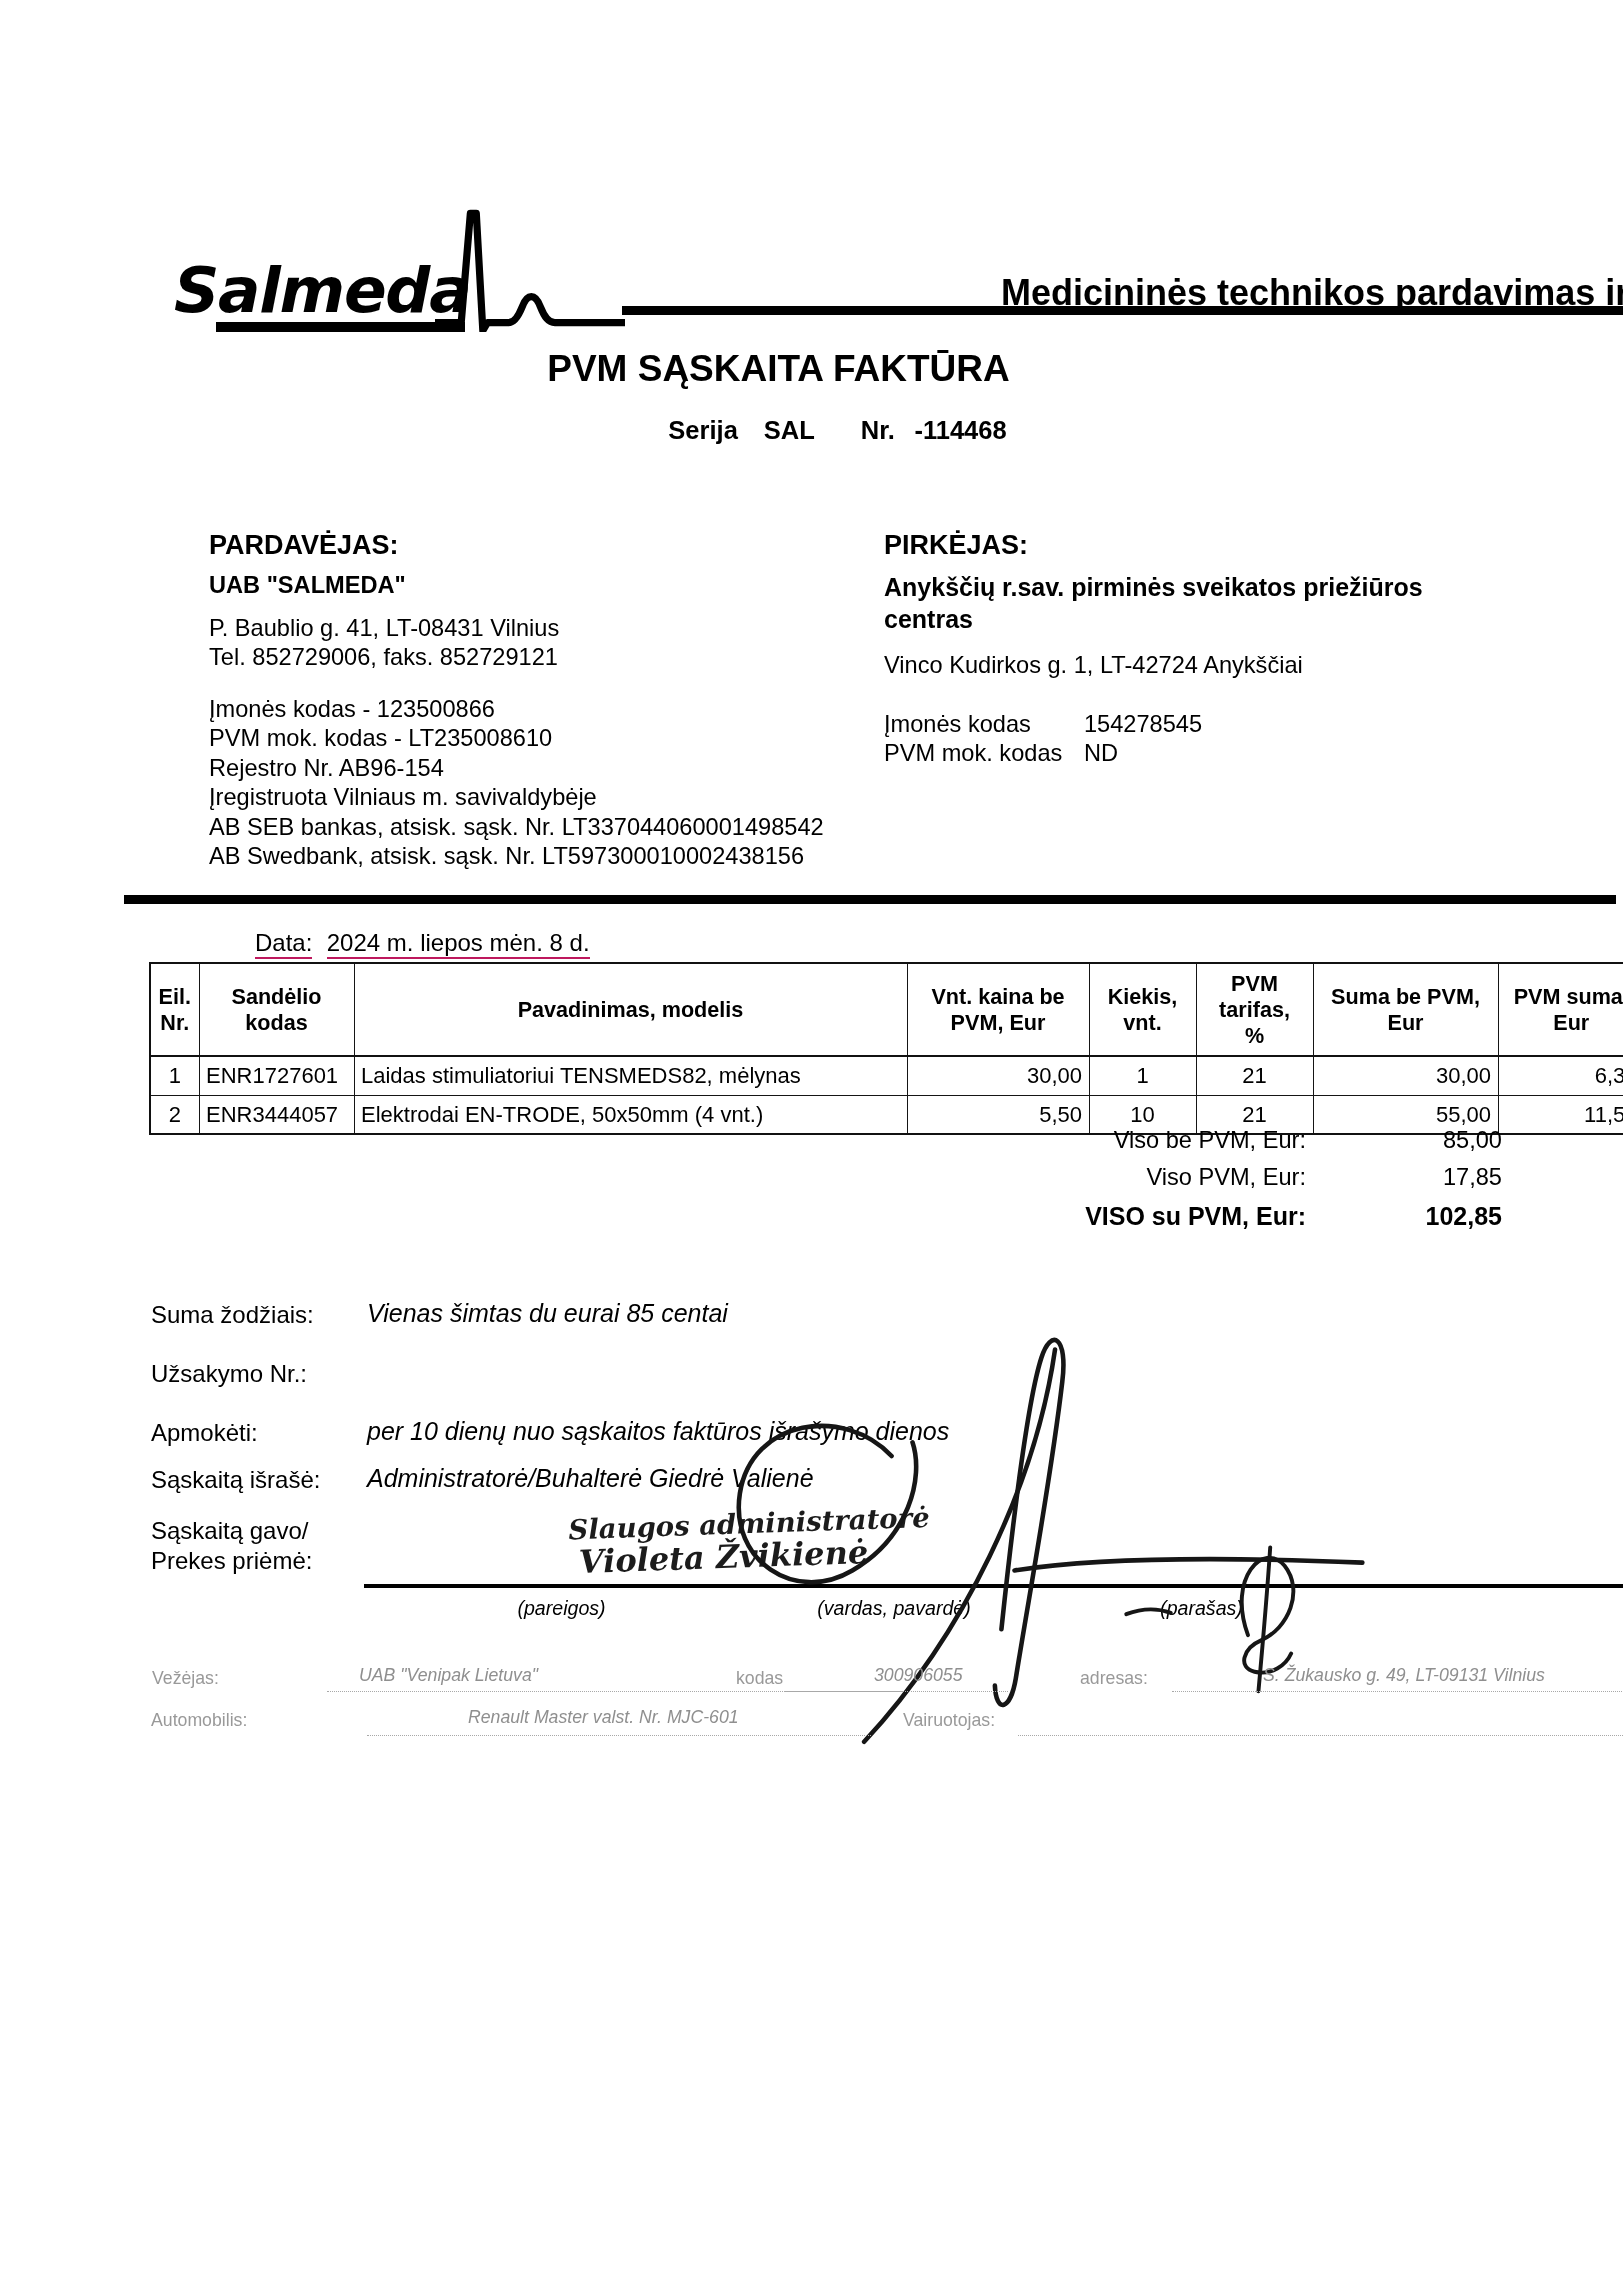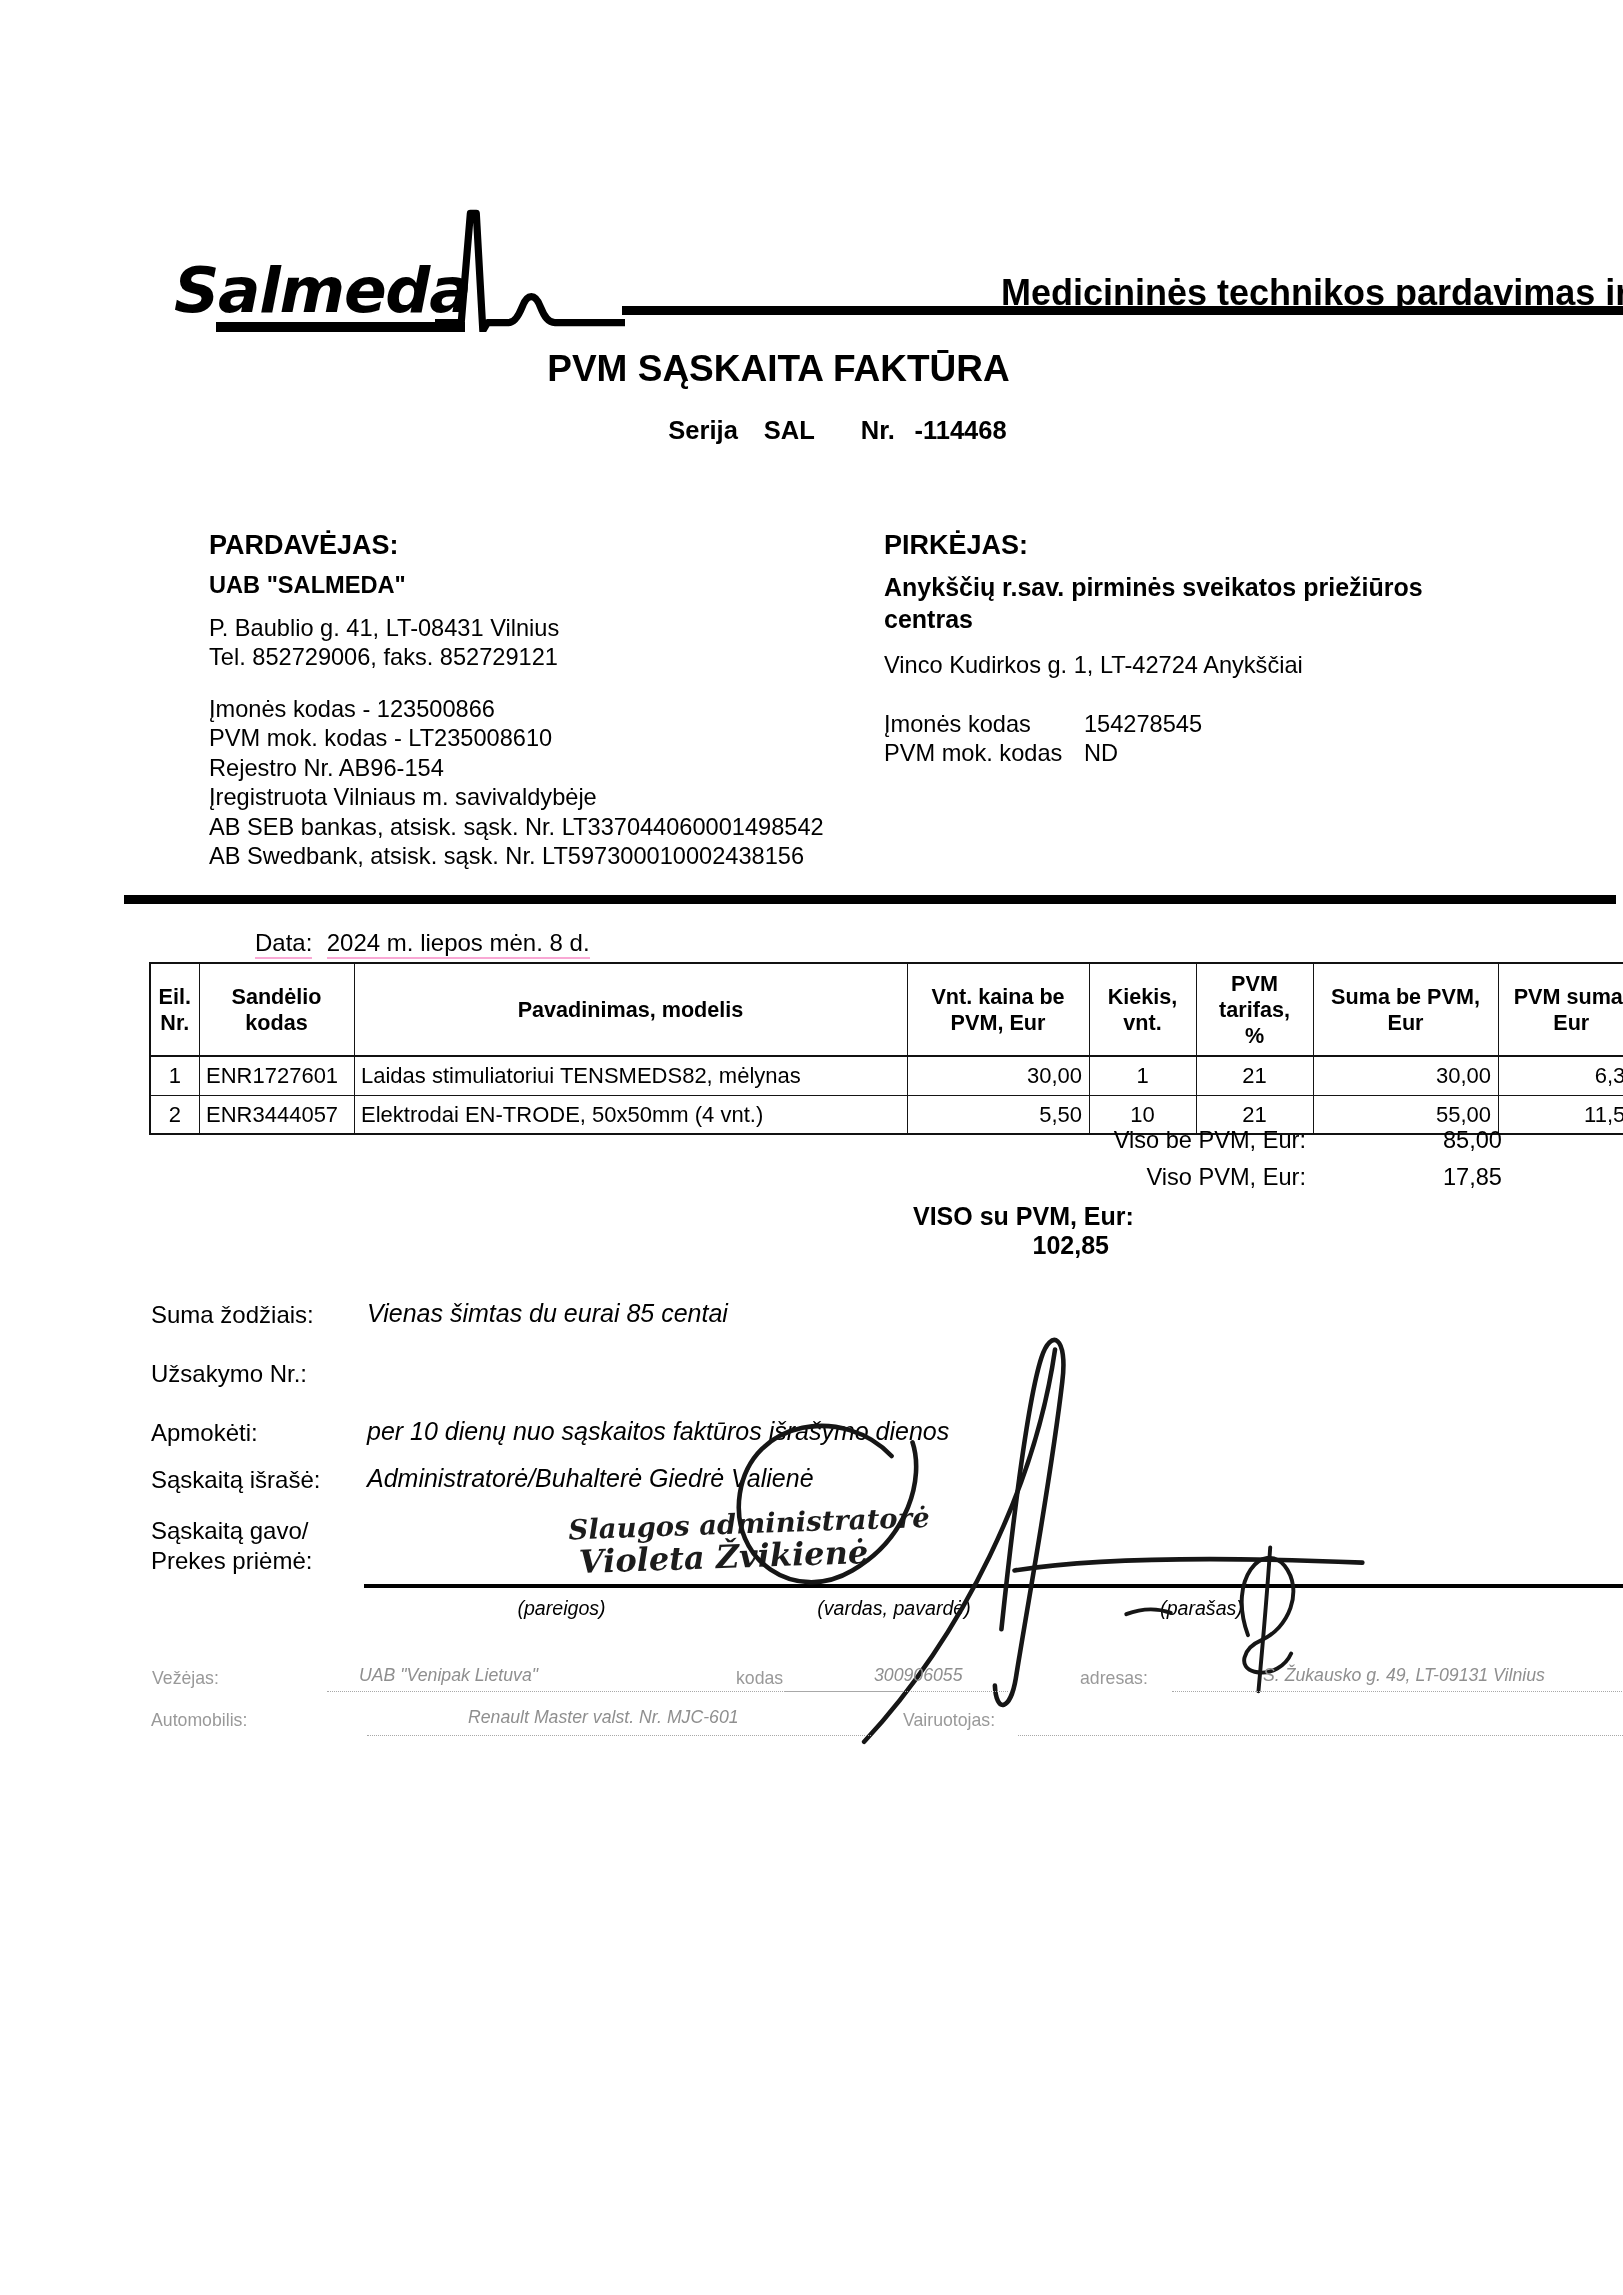--- a/index.html
+++ b/index.html
@@ -35,42 +35,42 @@
   .serija-line .g40{margin-left:26px;} .serija-line .g70{margin-left:46px;} .serija-line .g30{margin-left:19.6px;}
   
   .party{font-size:23.6px;line-height:29.5px;}
   .party .h{font-size:27px;font-weight:bold;line-height:33px;margin-bottom:9.2px;}
   .party .name{font-weight:bold;}
   .b-name{font-size:25px;font-weight:bold;line-height:32px;}
   .coderow{display:flex;}
   .coderow .cl{width:200px;}
   
   .date-line{font-size:24px;white-space:nowrap;}
-  .date-line span{border-bottom:2px solid #f9a8d4;padding-bottom:1px;}
+  .date-line span{border-bottom:2px solid #be185d;padding-bottom:1px;}
   .date-line .lbl{margin-right:14.4px;}
   
   table.items{border-collapse:collapse;table-layout:fixed;background:#fff;}
   table.items th,table.items td{
     border:1.3px solid #151515;
     font-family:"Liberation Sans",sans-serif;
     overflow:hidden;
   }
   table.items{border:2px solid #111;}
   table.items th{
     font-size:21.6px;font-weight:bold;text-align:center;vertical-align:middle;
     white-space:pre-line;line-height:1.2;height:86px;padding:2.6px 3.9px;
     border-bottom:2px solid #111;
   }
   table.items td{font-size:22px;height:35px;padding:1.3px 6.5px;white-space:nowrap;}
   .ta-c{text-align:center;} .ta-r{text-align:right;} .ta-l{text-align:left;}
   
   .total-row{display:flex;width:589px;font-size:23.6px;align-items:baseline;}
   .total-row .tl{flex:1;text-align:right;}
   .total-row .tv{width:196px;text-align:right;}
-  .total-row.bold{font-weight:bold;font-size:25px;flex-direction:column;}
+  .total-row.bold{font-weight:bold;font-size:25px;}
   
   .flabel{font-size:24px;white-space:nowrap;}
   .fvalue{font-size:25px;font-style:italic;white-space:nowrap;}
   
   .stamp{transform:rotate(-2deg);text-align:center;width:308px;color:#1c1c1c;}
   .stamp .s1{font-family:"DejaVu Serif",serif;font-weight:bold;font-style:italic;font-size:27.5px;line-height:31px;white-space:nowrap;}
   .stamp .s2{font-family:"DejaVu Serif",serif;font-weight:bold;font-style:italic;font-size:32px;line-height:35px;white-space:nowrap;}
   .sig-caption{font-size:19.6px;font-style:italic;text-align:center;white-space:nowrap;}
   
   .faded{color:#999;font-size:17.7px;white-space:nowrap;}

